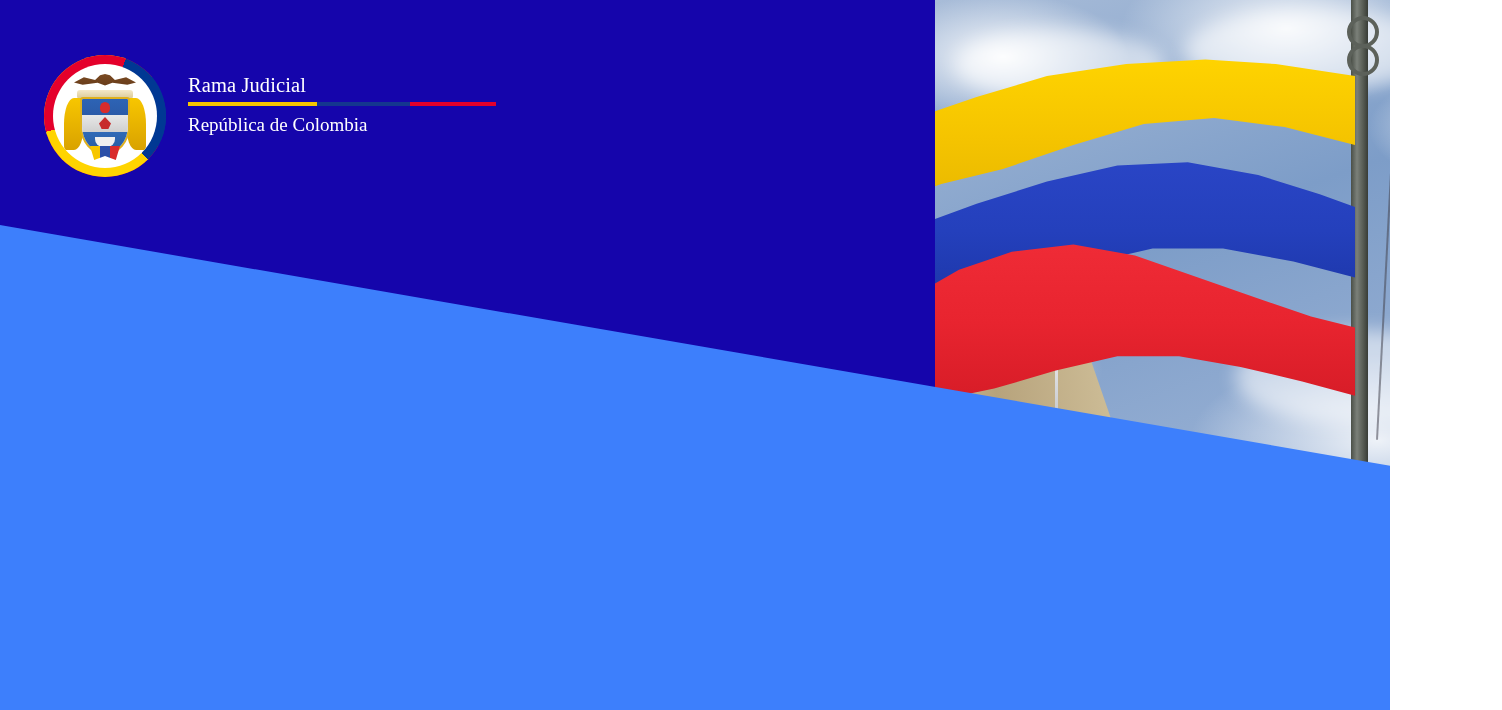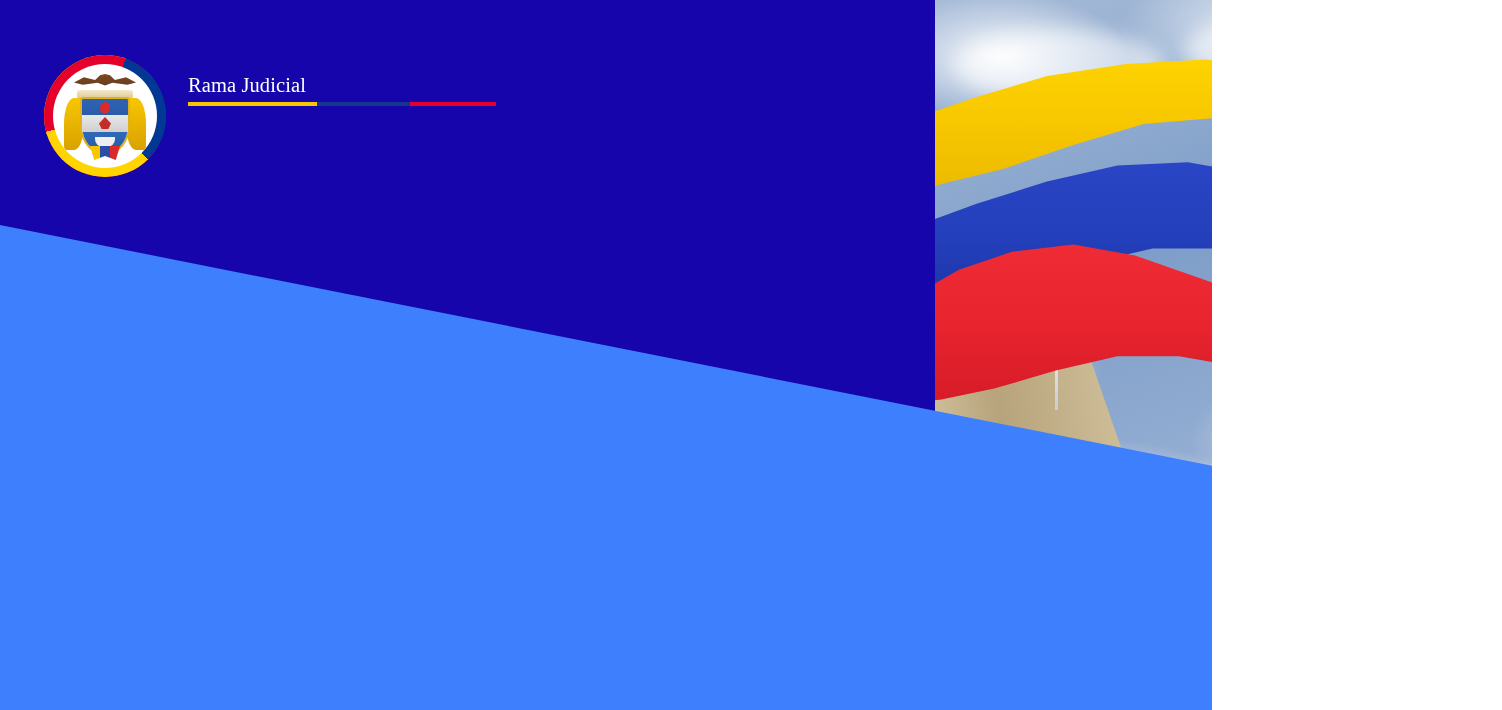--- a/index.html
+++ b/index.html
@@ -6,21 +6,21 @@
     margin: 0;
     padding: 0;
     background: #ffffff;
   }
   body {
     font-family: "Liberation Serif", serif;
   }
 
   #banner {
     position: relative;
-    width: 1212px;
+    width: 1390px;
     height: 710px;
     overflow: hidden;
     background: #1505AB;
   }
 
   
   .photo-panel {
     position: absolute;
     left: 935px;
     top: 0;
@@ -439,17 +439,18 @@
             <div class="shield-ship"></div>
           </div>
           <div class="coat-ribbon"></div>
         </div>
       </div>
     </div>
 
     <div class="brand-text">
       <div class="brand-line1">Rama Judicial</div>
       <div class="brand-rule"></div>
+      <div class="brand-line3">República de Colombia</div>
     </div>
   </div>
 
 
 </div>
 
 </body></html>

